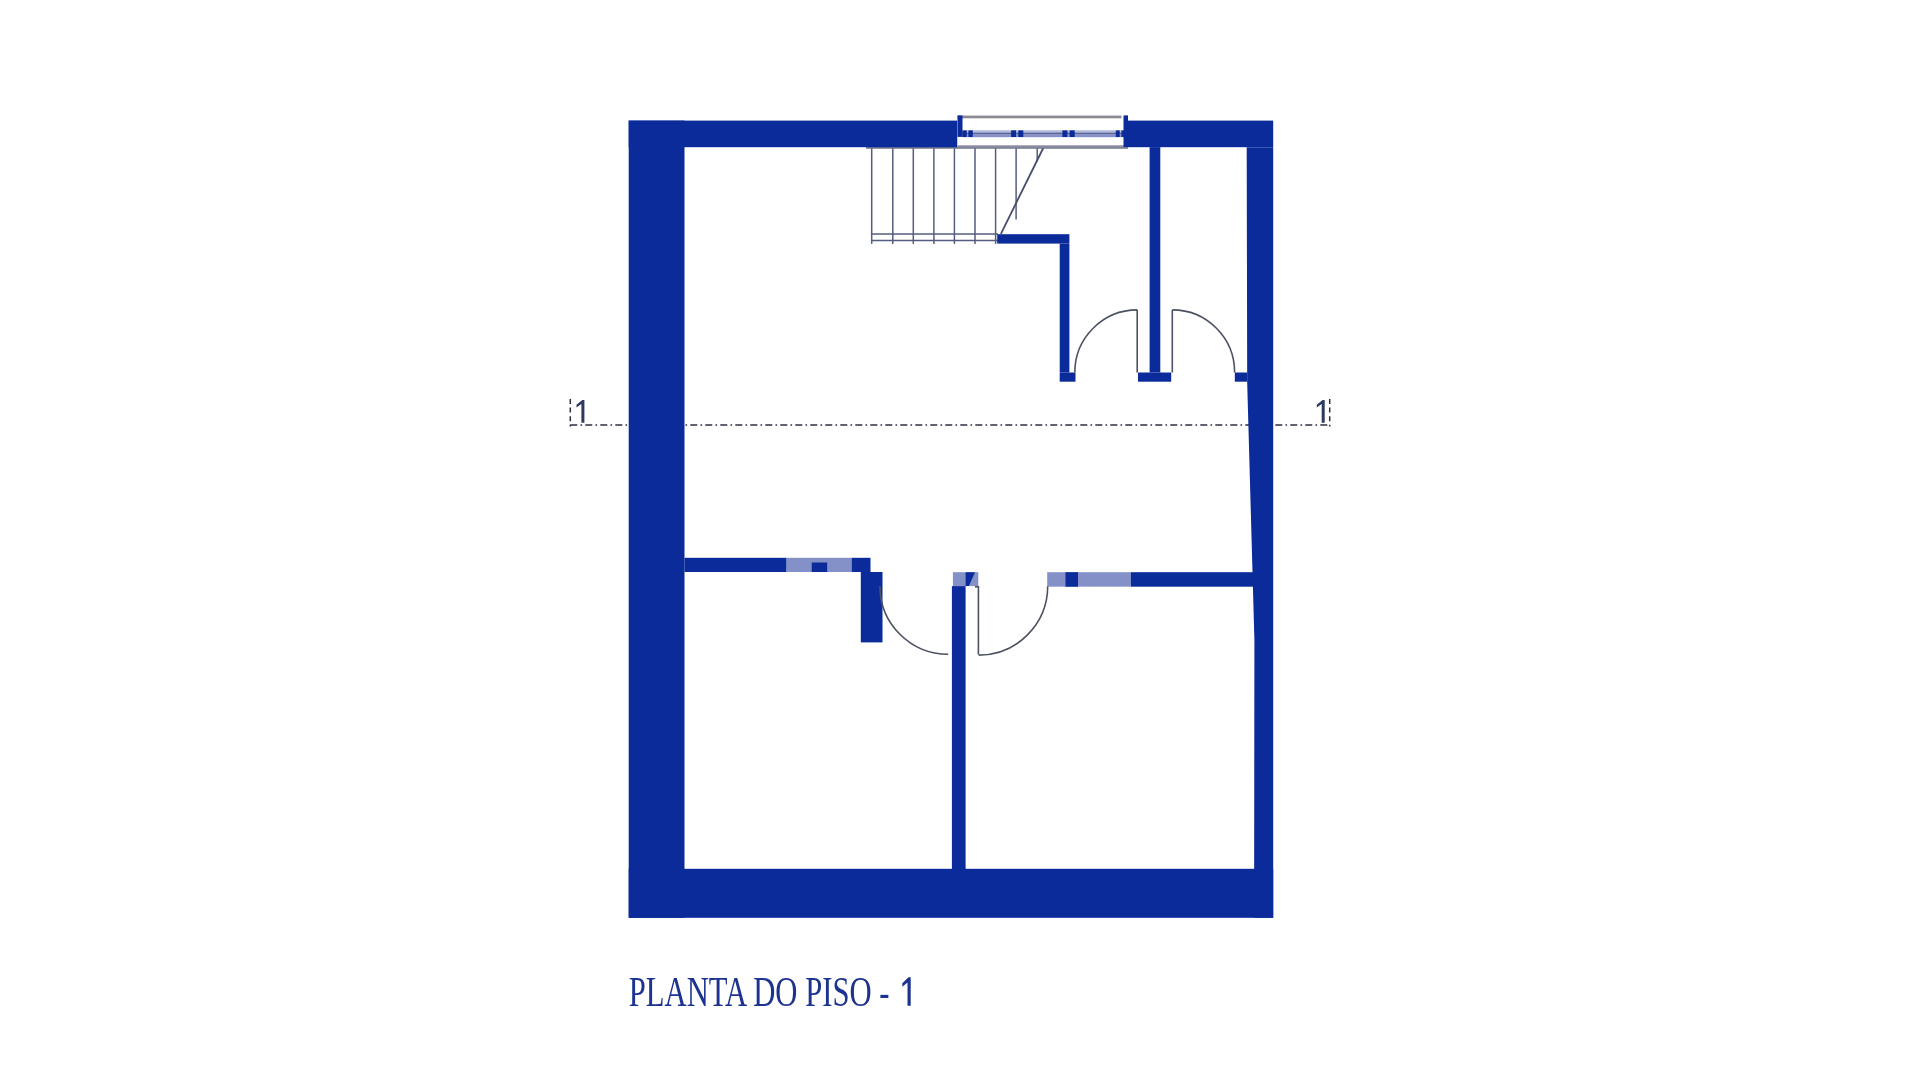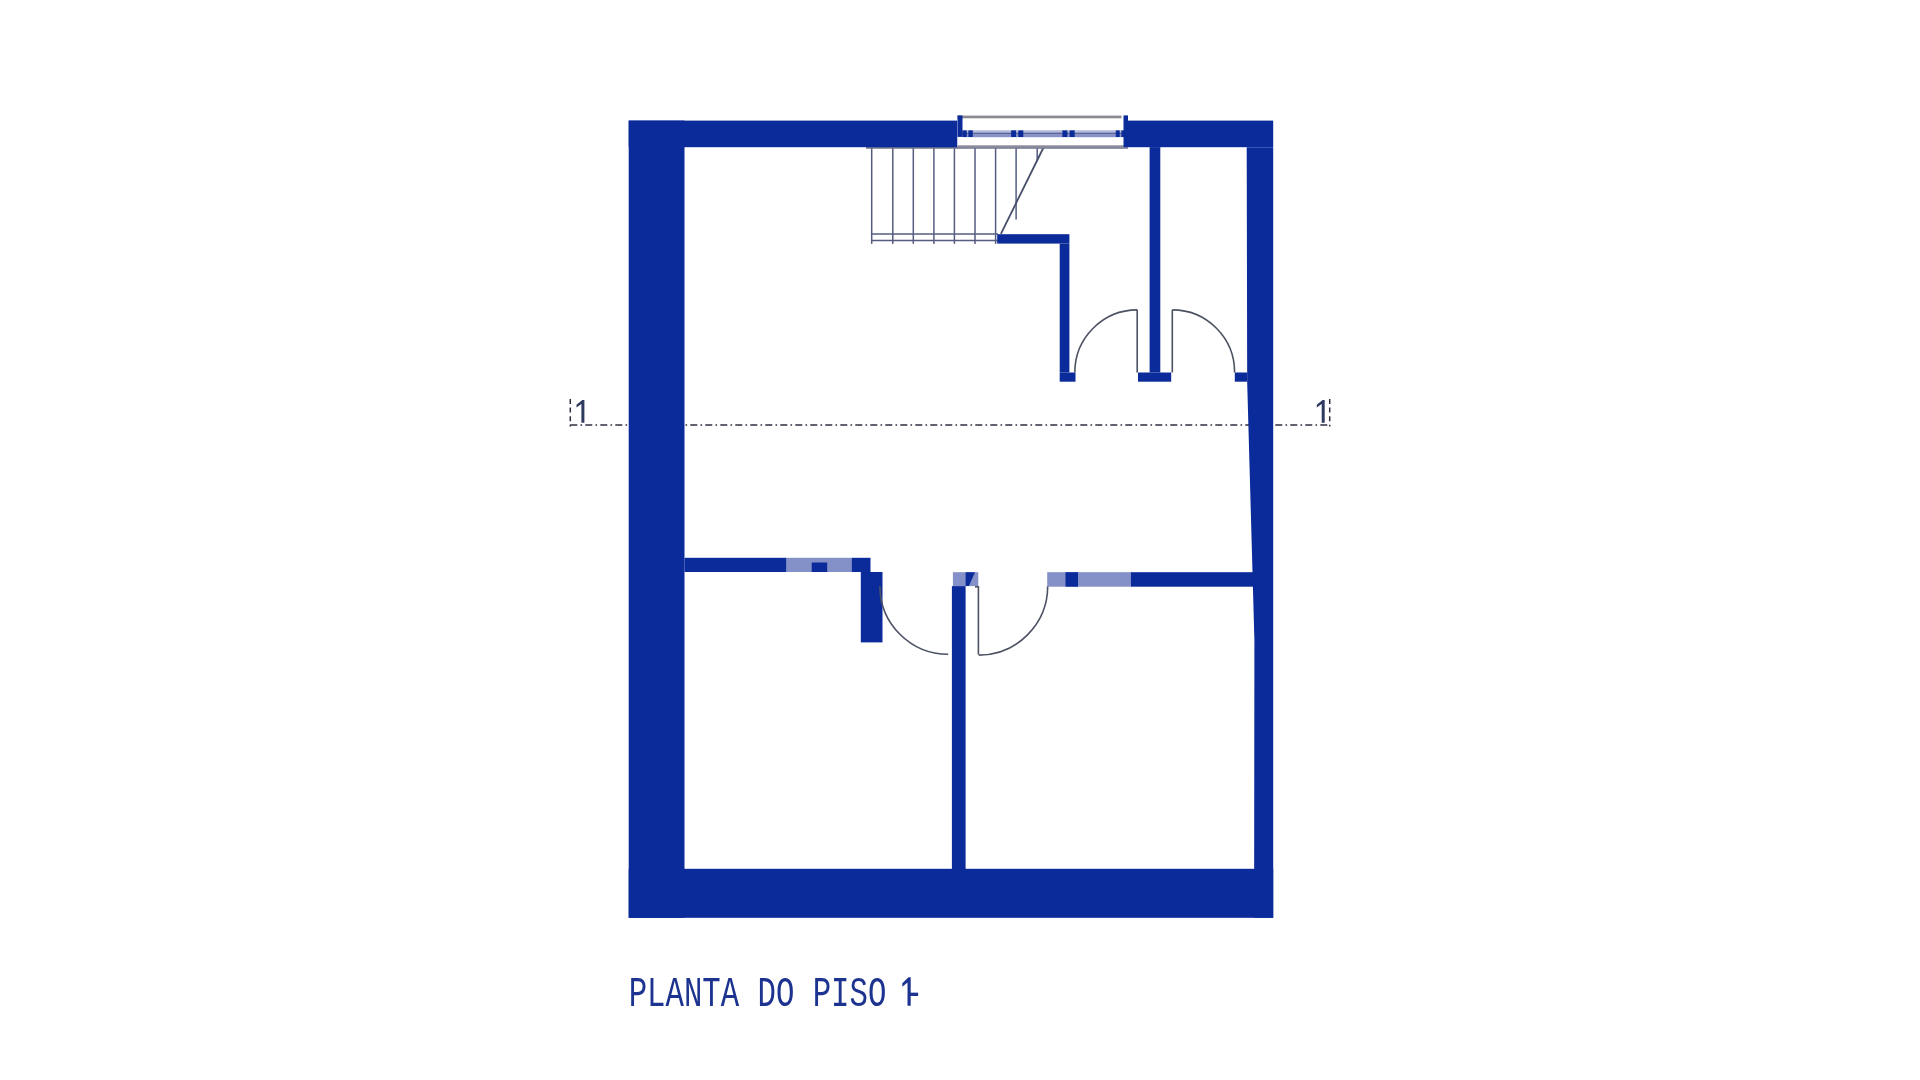--- a/index.html
+++ b/index.html
@@ -1,18 +1,18 @@
 <!DOCTYPE html>
 <html><head>
 <meta charset="utf-8">
 <title>Planta do Piso -1</title>
 <style>
   html,body{margin:0;padding:0;background:#ffffff;}
   .page{position:relative;width:1812px;height:1080px;background:#e5e5e5;overflow:hidden;
-        font-family:Liberation Mono, monospace;}
+        font-family:Liberation Serif, serif;}
 </style>
 </head>
 <body>
 <div class="page">
 <svg width="1920" height="1080" viewBox="0 0 1920 1080" xmlns="http://www.w3.org/2000/svg">
 
   <rect x="0" y="0" width="1920" height="1080" fill="#ffffff"></rect>
 
   <g stroke="#2c3040" stroke-width="1.5" fill="none">
     <line x1="570.3" y1="424.9" x2="1329.7" y2="424.9" stroke-dasharray="7 3.2 1.6 3.2"></line>

